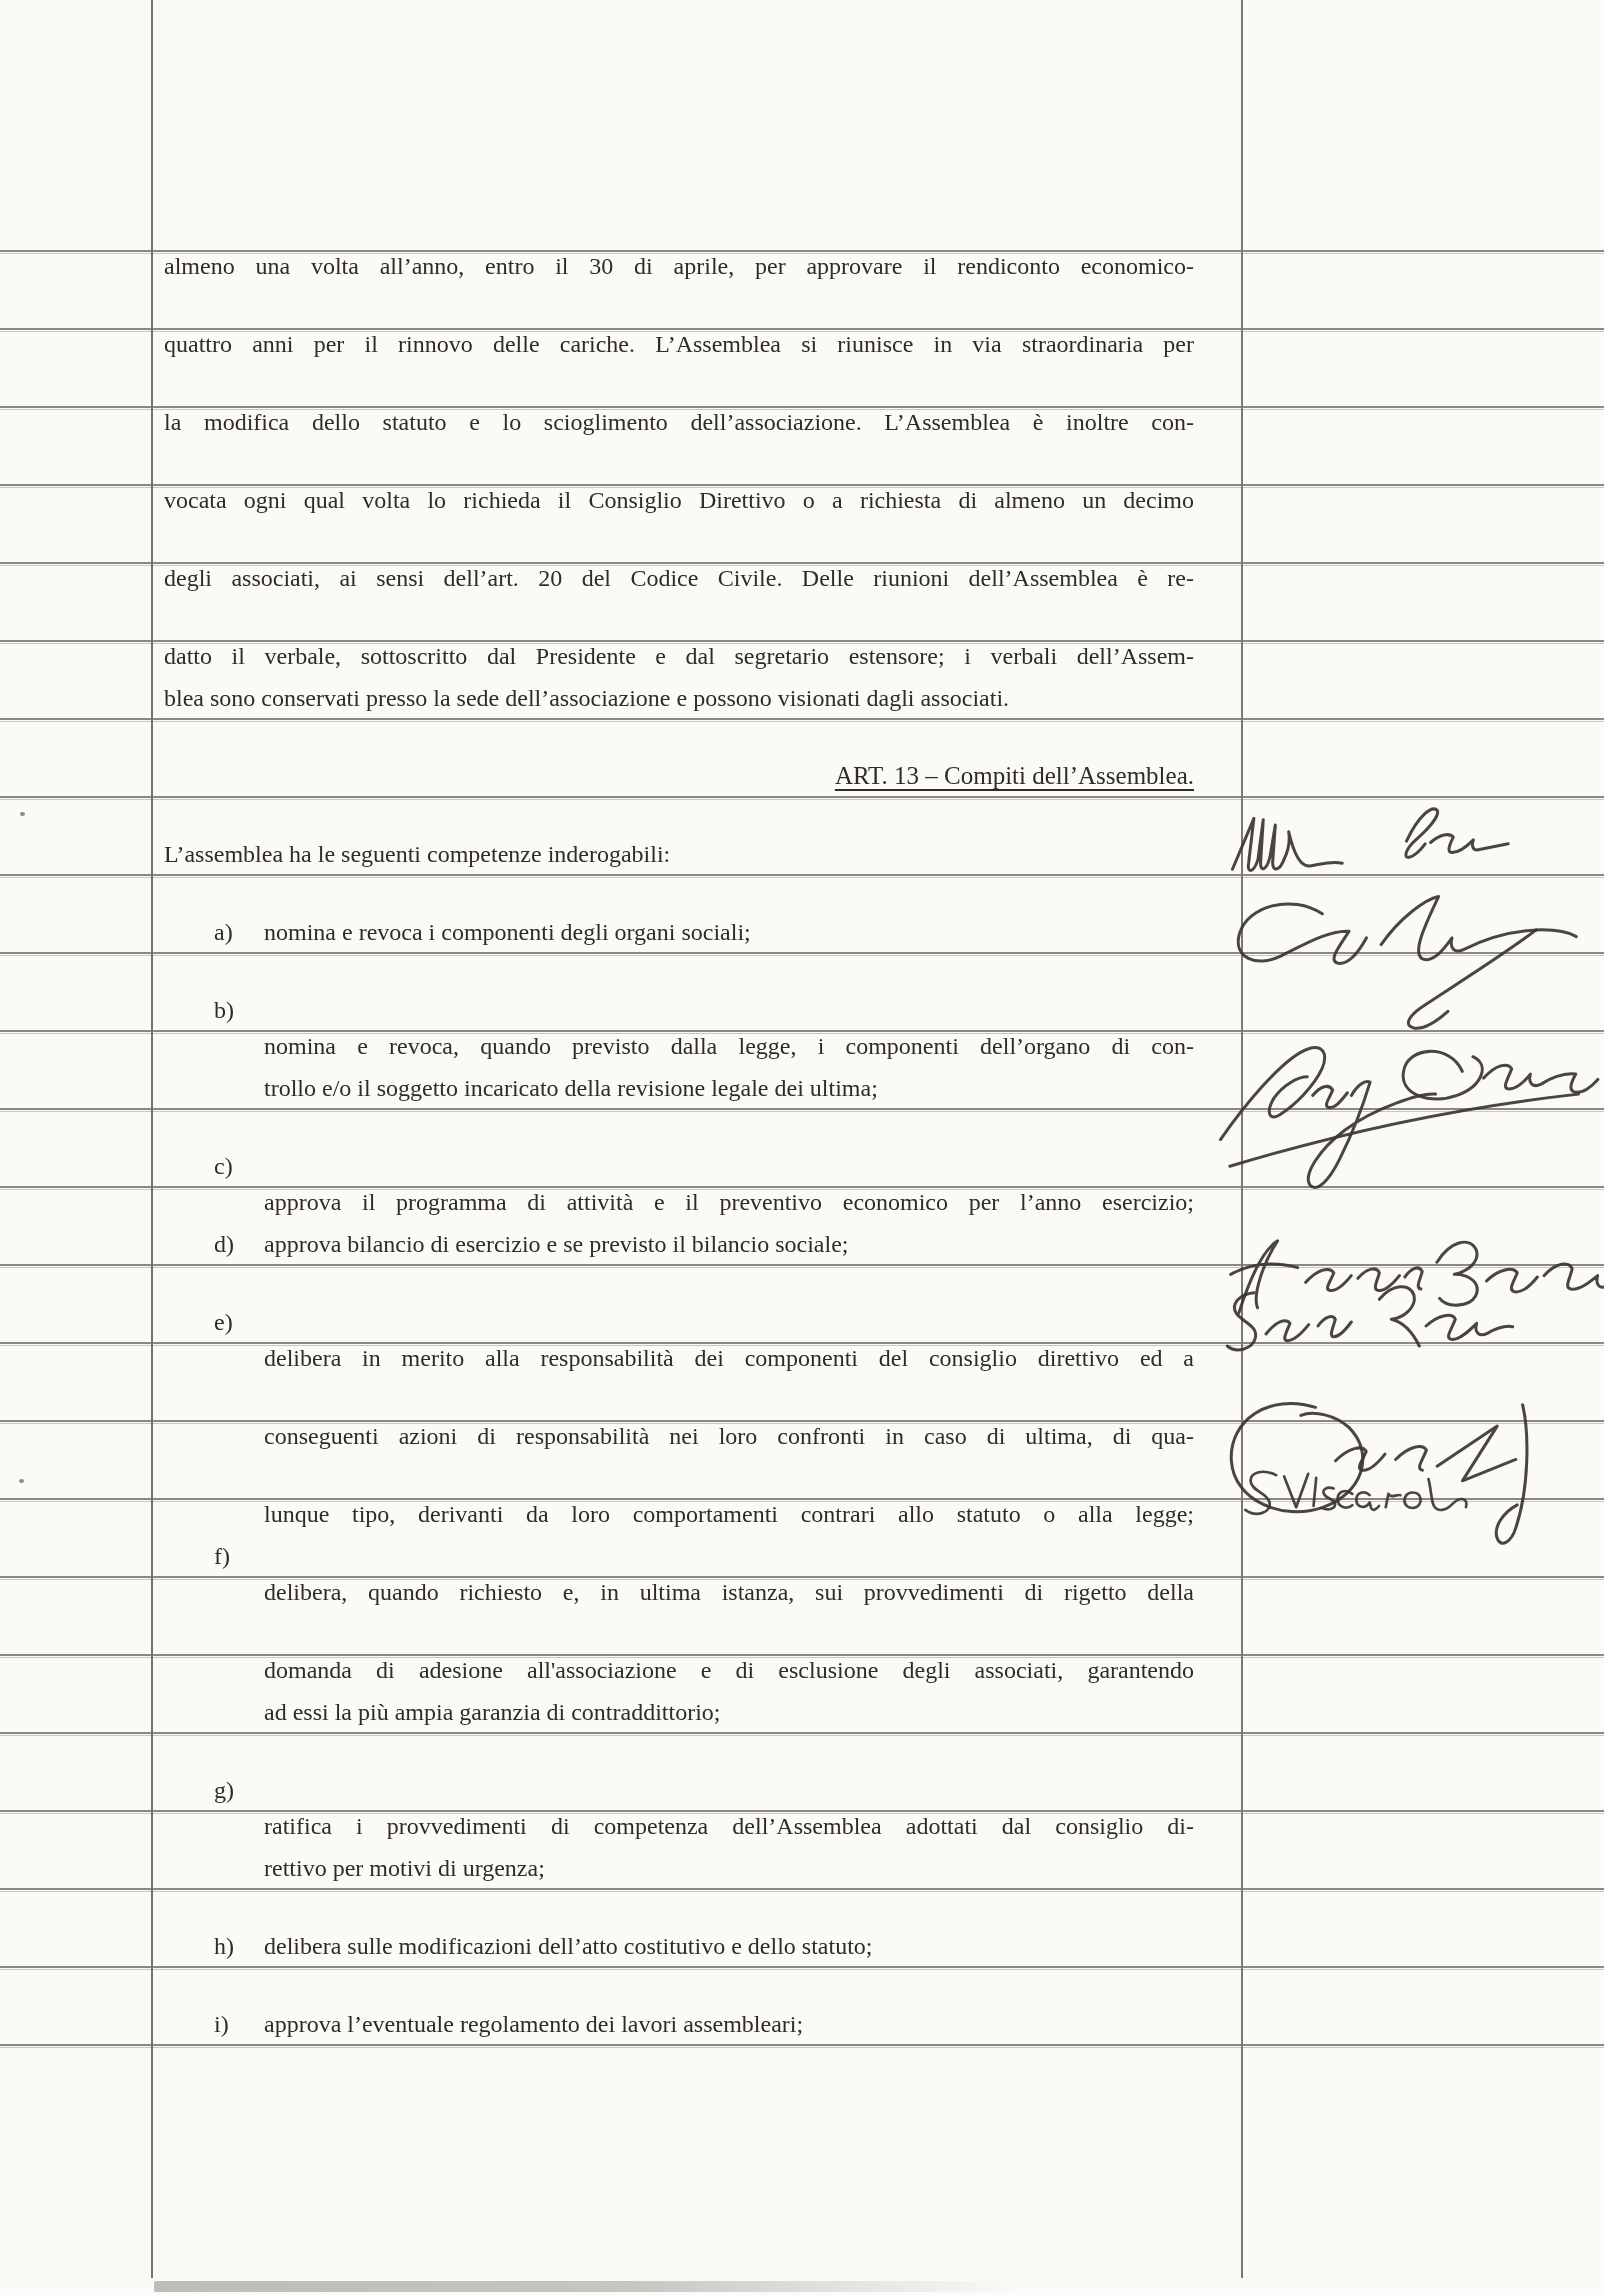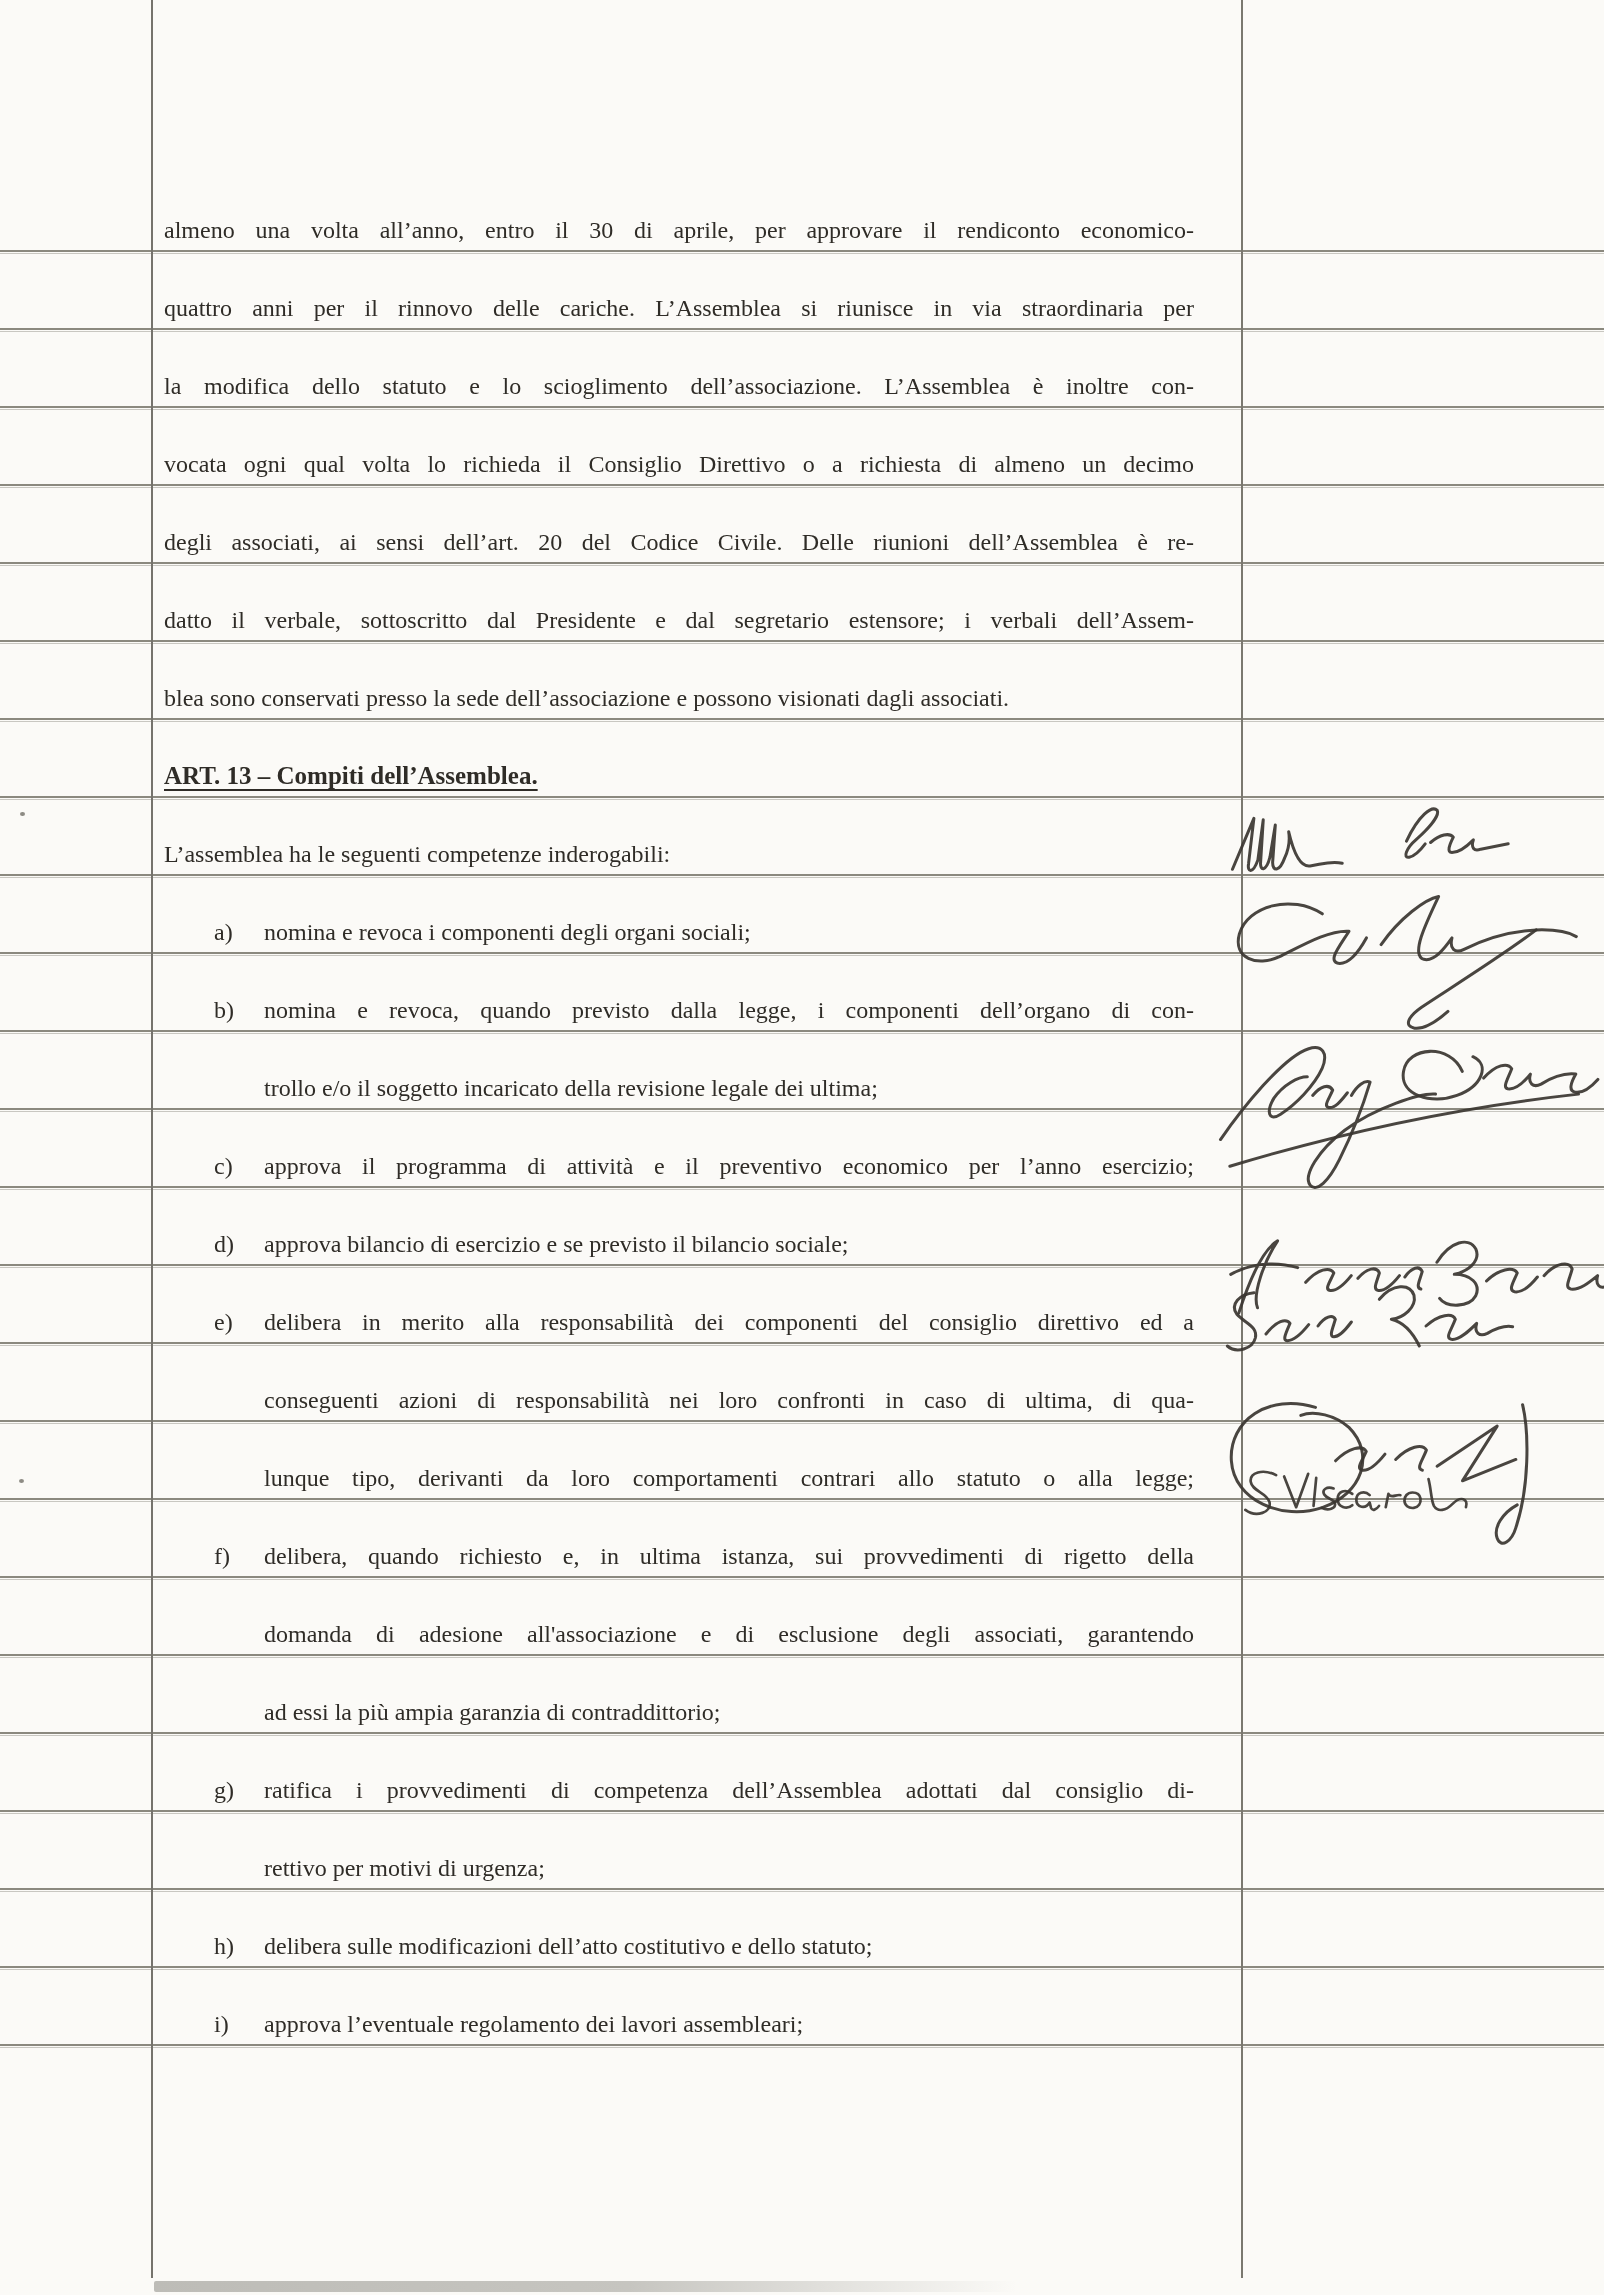--- a/index.html
+++ b/index.html
@@ -27,29 +27,29 @@
   .vline{position:absolute;top:0;width:2px;height:2278px;background:#75736c;}
   .vline.left{left:151px;}
   .vline.right{left:1241px;background:#7a786f;}
   
   .textcol{position:absolute;left:164px;top:179px;width:1030px;}
   .row{
     height:78px;box-sizing:border-box;padding-top:39px;
     font-size:24px;line-height:24px;
     text-align:left;white-space:nowrap;
   }
-  .row .content{display:inline;}
+  .row .content{display:inline;margin-top:36px;}
   .row.justify{white-space:normal;}
   .row.justify .content{
     display:block;text-align:justify;text-align-last:justify;
   }
   .row.item{position:relative;padding-left:100px;}
   .row.item .label{position:absolute;left:50px;}
   .row.cont{padding-left:100px;}
-  .row.heading{font-weight:bold;font-size:25px;}
+  .row.heading{font-weight:normal;font-size:25px;text-align:right;}
   .row.heading .content{
     text-decoration:underline;
     text-decoration-thickness:2px;
     text-underline-offset:4.7px;
   }
   
   .sig{position:absolute;pointer-events:none;}
   .sig path{fill:none;stroke:#3a3530;stroke-width:4.5;stroke-linecap:round;stroke-linejoin:round;opacity:.92;}
   .sig.thin path{stroke-width:4;}
   .scan-band{

